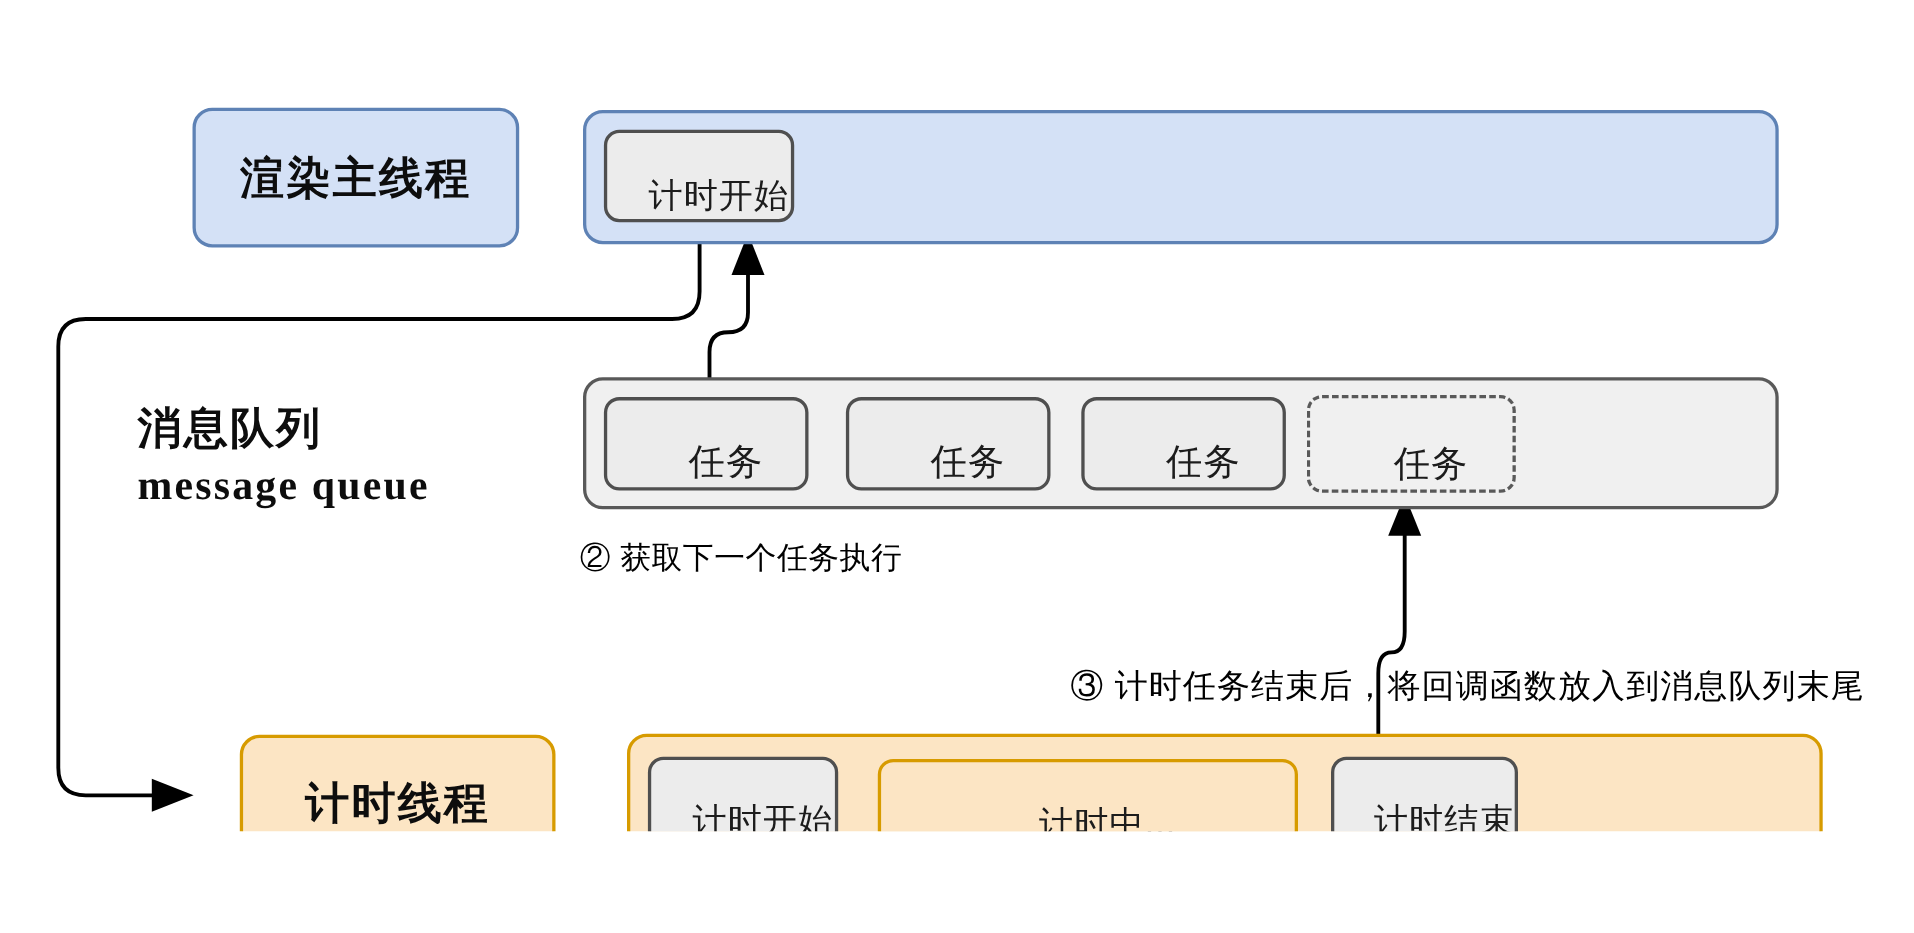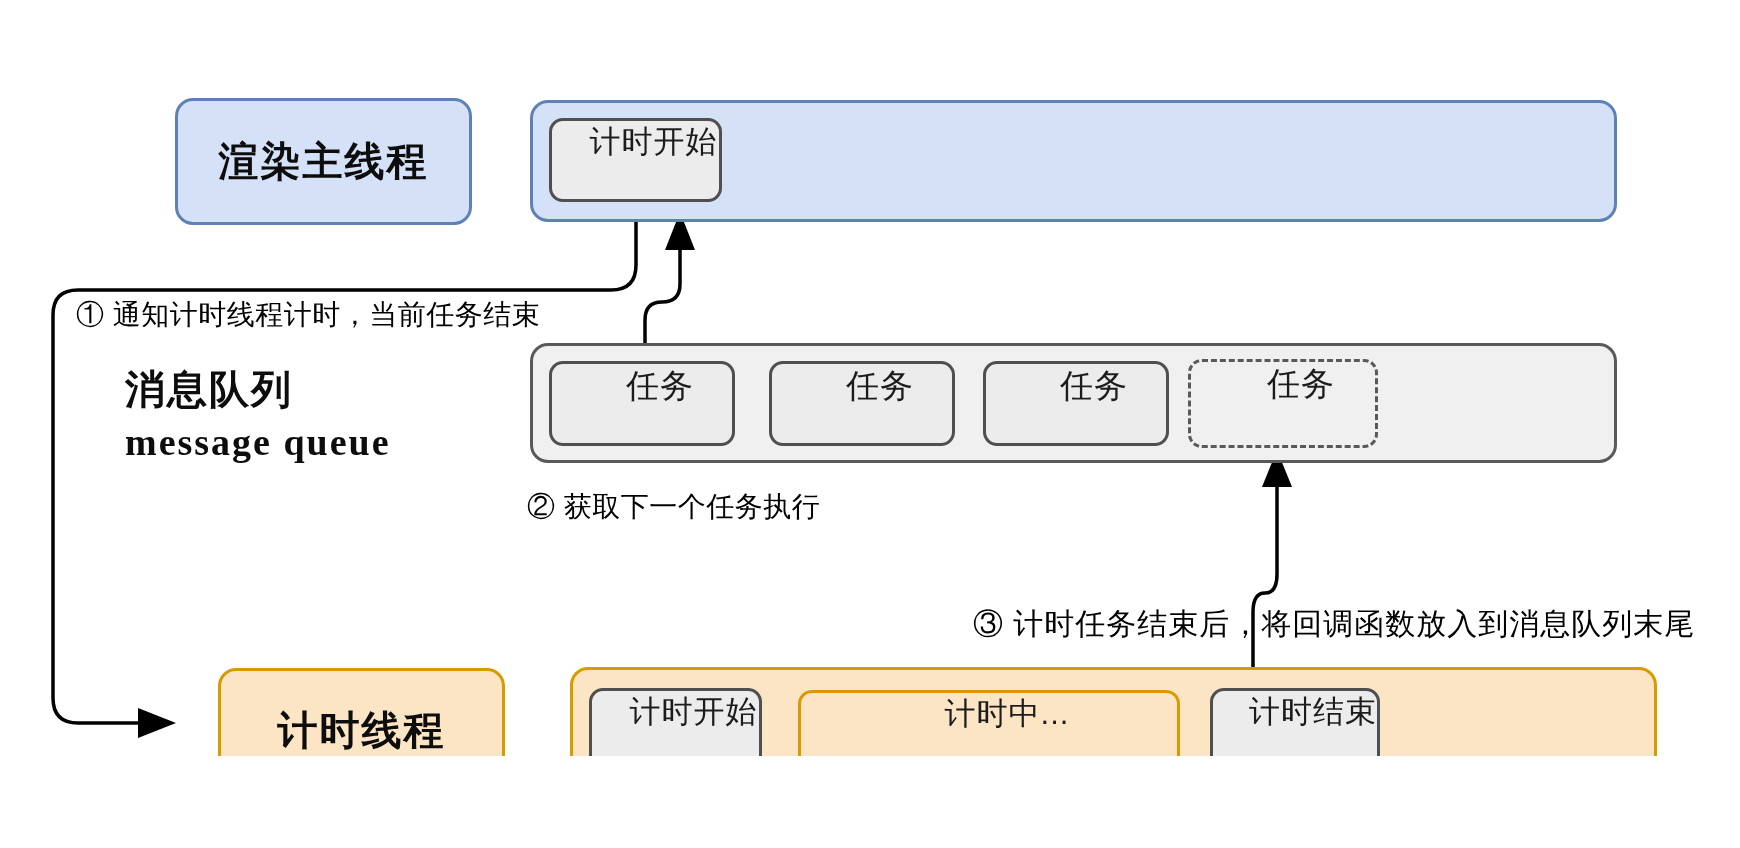--- a/index.html
+++ b/index.html
@@ -20,21 +20,21 @@
   .blue{background:#d4e1f6;border:3px solid #5e82b5;}
   .orange{background:#fce5c4;border:3px solid #d79b00;margin-left:40px;}
   .graybar{background:#f0f0f0;border:3px solid #595959;}
   .thread-label{
     font-size:40px;font-weight:600;letter-spacing:2px;color:#0d0d0d;
   }
   
   .small-box{
     position:absolute;box-sizing:border-box;
     background:#ececec;border:3px solid #4f4f4f;border-radius:14px;
-    display:flex;align-items:flex-start;justify-content:center;
+    display:flex;align-items:flex-end;justify-content:center;
     font-size:31px;color:#1c1c1c;letter-spacing:1px;padding-left:36px;
   }
   .small-box.task{font-size:33px;}
   .small-box.dashed{
     background:transparent;border:3px dashed #595959;
   }
   .small-box.orange-inner{
     background:#fce5c4;border:3px solid #d79b00;
   }
   .annotation{
@@ -76,21 +76,20 @@
   <div class="abs big-box blue" style="left:175px;top:98px;width:297px;height:127px;">
     <span class="thread-label">渲染主线程</span>
   </div>
 
   <div class="abs big-box blue" style="left:530px;top:100px;width:1087px;height:122px;justify-content:flex-start;">
     <div class="small-box" style="left:16px;top:15px;width:173px;height:84px;">
       <span>计时开始</span>
     </div>
   </div>
 
-  <div id="annotation-1" class="annotation" style="left:76px;top:296px;">① 通知计时线程计时，当前任务结束</div>
 
   <div id="mq-label-cn" class="mq-label">消息队列</div>
   <div id="mq-label-en" class="mq-label">message queue</div>
 
   <div class="abs big-box graybar" style="left:530px;top:343px;width:1087px;height:120px;justify-content:flex-start;">
     <div class="small-box task" style="left:16px;top:15px;width:186px;height:85px;">
       <span>任务</span>
     </div>
     <div class="small-box task" style="left:236px;top:15px;width:186px;height:85px;">
       <span>任务</span>

